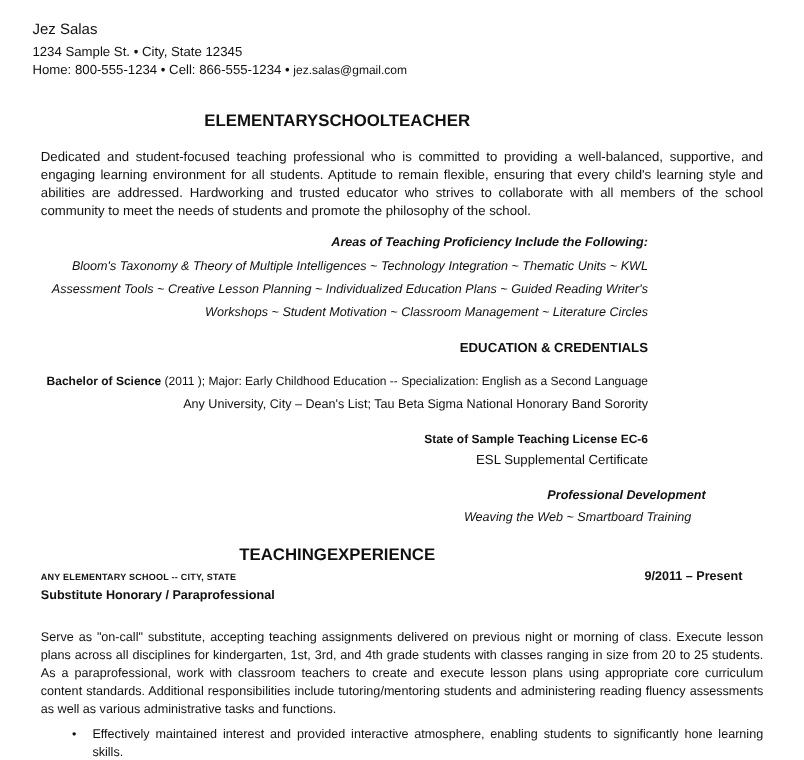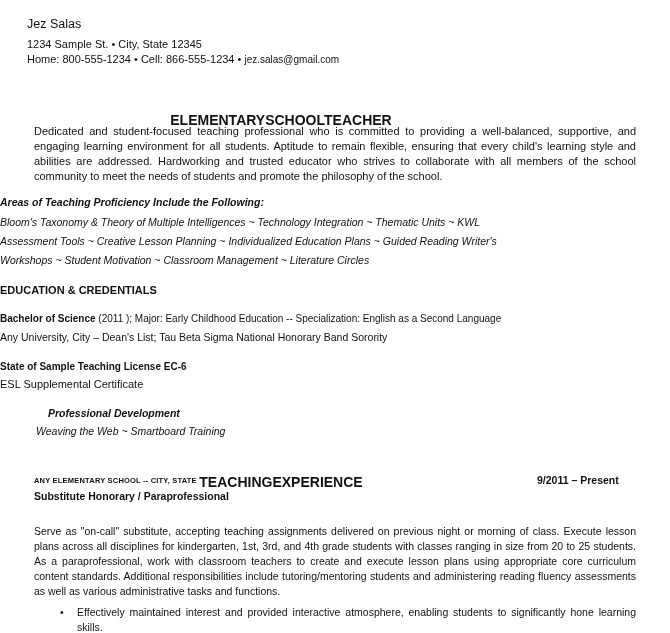--- a/index.html
+++ b/index.html
@@ -9,29 +9,29 @@
       color: #111111;
     }
     .abs { position: absolute; }
     .contact { left: 27px; font-size: 11px; line-height: 14px; white-space: nowrap; }
     .name { top: 17px; font-size: 12.5px; text-align: center; }
     .addr { top: 37px; }
     .phone { top: 52px; }
     .phone .email { font-size: 10px; }
     .title {
       left: 0; width: 562px; text-align: center; font-weight: bold;
-      font-size: 14px; letter-spacing: 0px; margin-top: 20px;
+      font-size: 14px; letter-spacing: 0px;
     }
     .t1 { top: 92px; }
     .t2 { top: 454px; }
     .summary {
       left: 34px; width: 602px; top: 124px; font-size: 11px; line-height: 15px;
       text-align: justify;
     }
-    .centered { left: 0; width: 540px; text-align: left; white-space: nowrap; }
+    .centered { left: 0; width: 540px; text-align: right; white-space: nowrap; }
     .areas-head { top: 196px; font-size: 10.5px; font-weight: bold; font-style: italic; }
     .areas-line { font-size: 10.5px; font-style: italic; }
     .al1 { top: 216px; } .al2 { top: 235px; } .al3 { top: 254px; }
     .edu-head { top: 284px; font-size: 11px; font-weight: bold; }
     .edu1 { top: 313px; font-size: 10px; }
     .edu1 b { font-weight: bold; }
     .edu2 { top: 331px; font-size: 10.5px; }
     .lic1 { top: 361px; font-size: 10px; font-weight: bold; }
     .lic2 { top: 378px; font-size: 11px; font-weight: normal; }
     .pd-head { top: 407px; font-size: 10.5px; font-weight: bold; font-style: italic; padding-left: 48px; }

